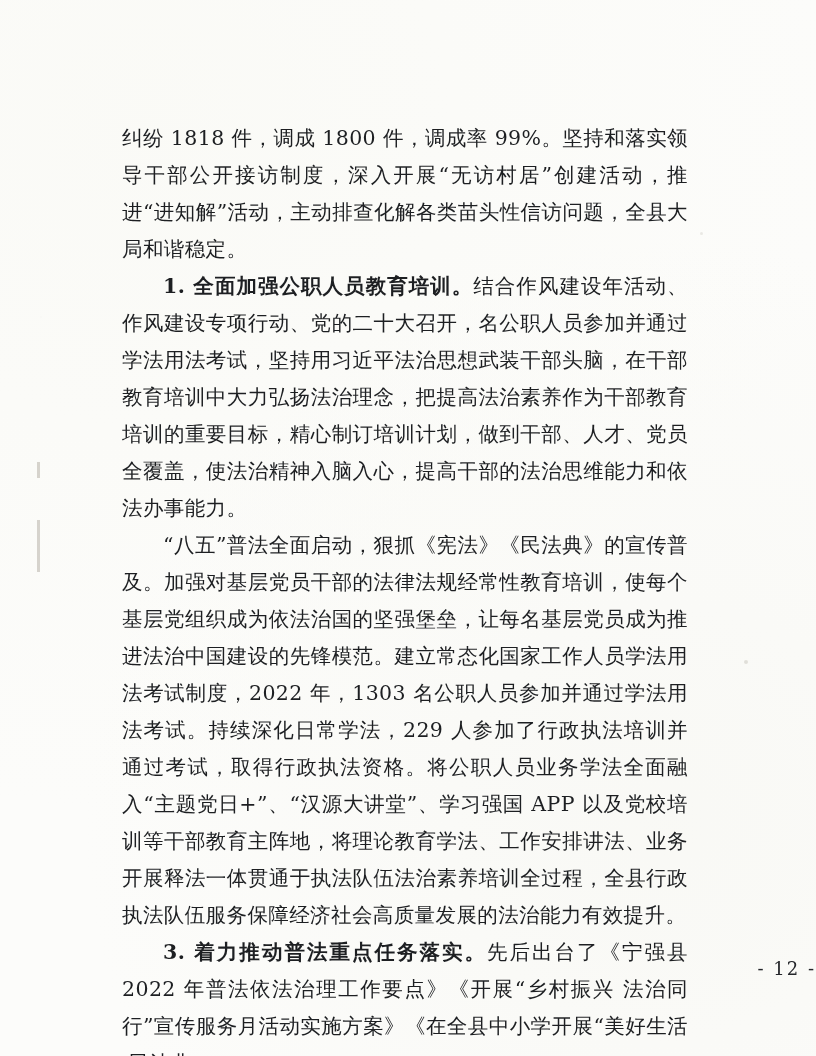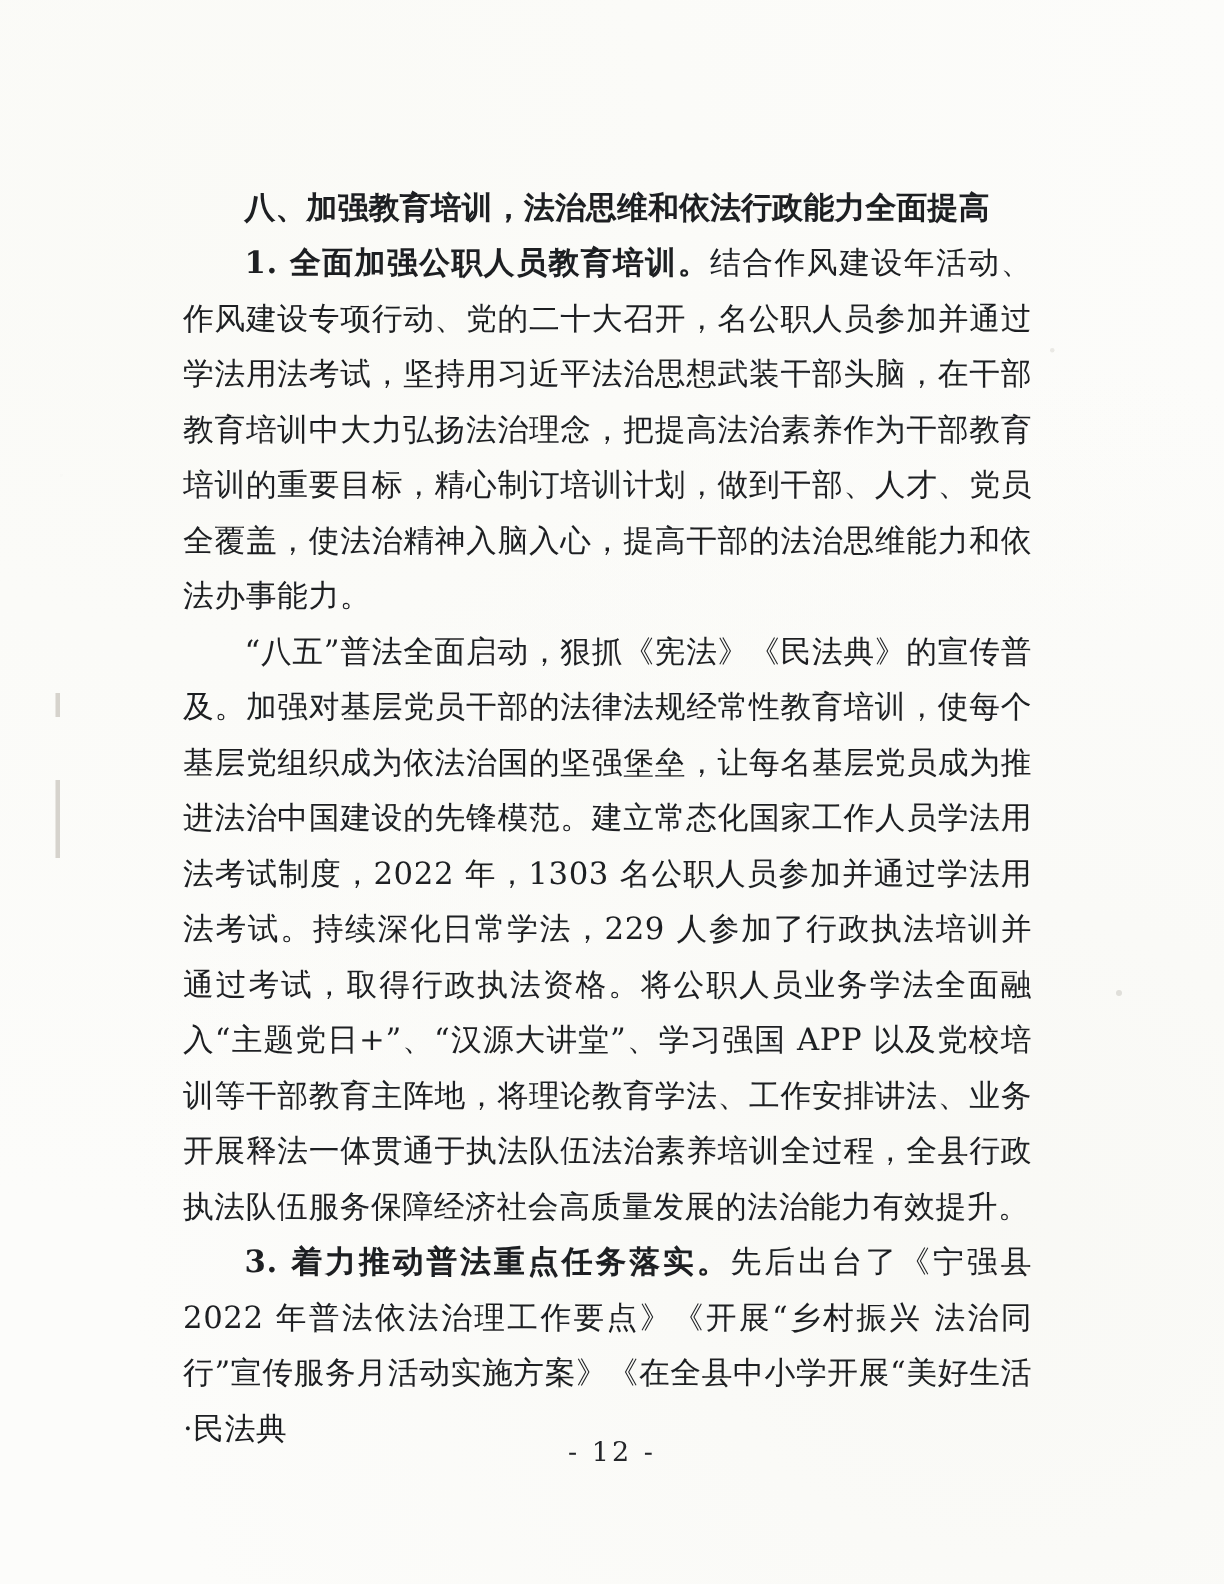--- a/index.html
+++ b/index.html
@@ -57,21 +57,21 @@
     letter-spacing: 0.2px;
   }
   .b {
     font-weight: bold;
   }
   .footer {
     position: absolute;
     left: 0;
     right: 0;
     top: 958px;
-    text-align: center;
+    text-align: right;
   }
   .folio {
     font-size: 18px;
     color: #24262a;
     letter-spacing: 2px;
     font-family: "DejaVu Serif", "Liberation Serif", serif;
   }
   .edge-mark {
     position: absolute;
     width: 3px;
@@ -94,22 +94,22 @@
 
 <div class="page">
   <div class="texture"></div>
   <div class="edge-mark m1"></div>
   <div class="edge-mark m2"></div>
   <div class="spot s1"></div>
   <div class="spot s2"></div>
 
   <div class="content">
 
+    <p class="plain">纠纷 1818 件，调成 1800 件，调成率 99%。坚持和落实领导干部公开接访制度，深入开展“无访村居”创建活动，推进“进知解”活动，主动排查化解各类苗头性信访问题，全县大局和谐稳定。</p>
 
-    <p class="heading">八、加强教育培训，法治思维和依法行政能力全面提高</p>
 
     <p class="indent"><span class="b">1. 全面加强公职人员教育培训。</span><span>结合作风建设年活动、作风建设专项行动、党的二十大召开，名公职人员参加并通过学法用法考试，坚持用习近平法治思想武装干部头脑，在干部教育培训中大力弘扬法治理念，把提高法治素养作为干部教育培训的重要目标，精心制订培训计划，做到干部、人才、党员全覆盖，使法治精神入脑入心，提高干部的法治思维能力和依法办事能力。</span></p>
 
     <p class="indent">“八五”普法全面启动，狠抓《宪法》《民法典》的宣传普及。加强对基层党员干部的法律法规经常性教育培训，使每个基层党组织成为依法治国的坚强堡垒，让每名基层党员成为推进法治中国建设的先锋模范。建立常态化国家工作人员学法用法考试制度，2022 年，1303 名公职人员参加并通过学法用法考试。持续深化日常学法，229 人参加了行政执法培训并通过考试，取得行政执法资格。将公职人员业务学法全面融入“主题党日+”、“汉源大讲堂”、学习强国 APP 以及党校培训等干部教育主阵地，将理论教育学法、工作安排讲法、业务开展释法一体贯通于执法队伍法治素养培训全过程，全县行政执法队伍服务保障经济社会高质量发展的法治能力有效提升。</p>
 
     <p class="indent"><span class="b">3. 着力推动普法重点任务落实。</span><span>先后出台了《宁强县 2022 年普法依法治理工作要点》《开展“乡村振兴 法治同行”宣传服务月活动实施方案》《在全县中小学开展“美好生活·民法典</span></p>
 
   </div>
 
   <div class="footer">

